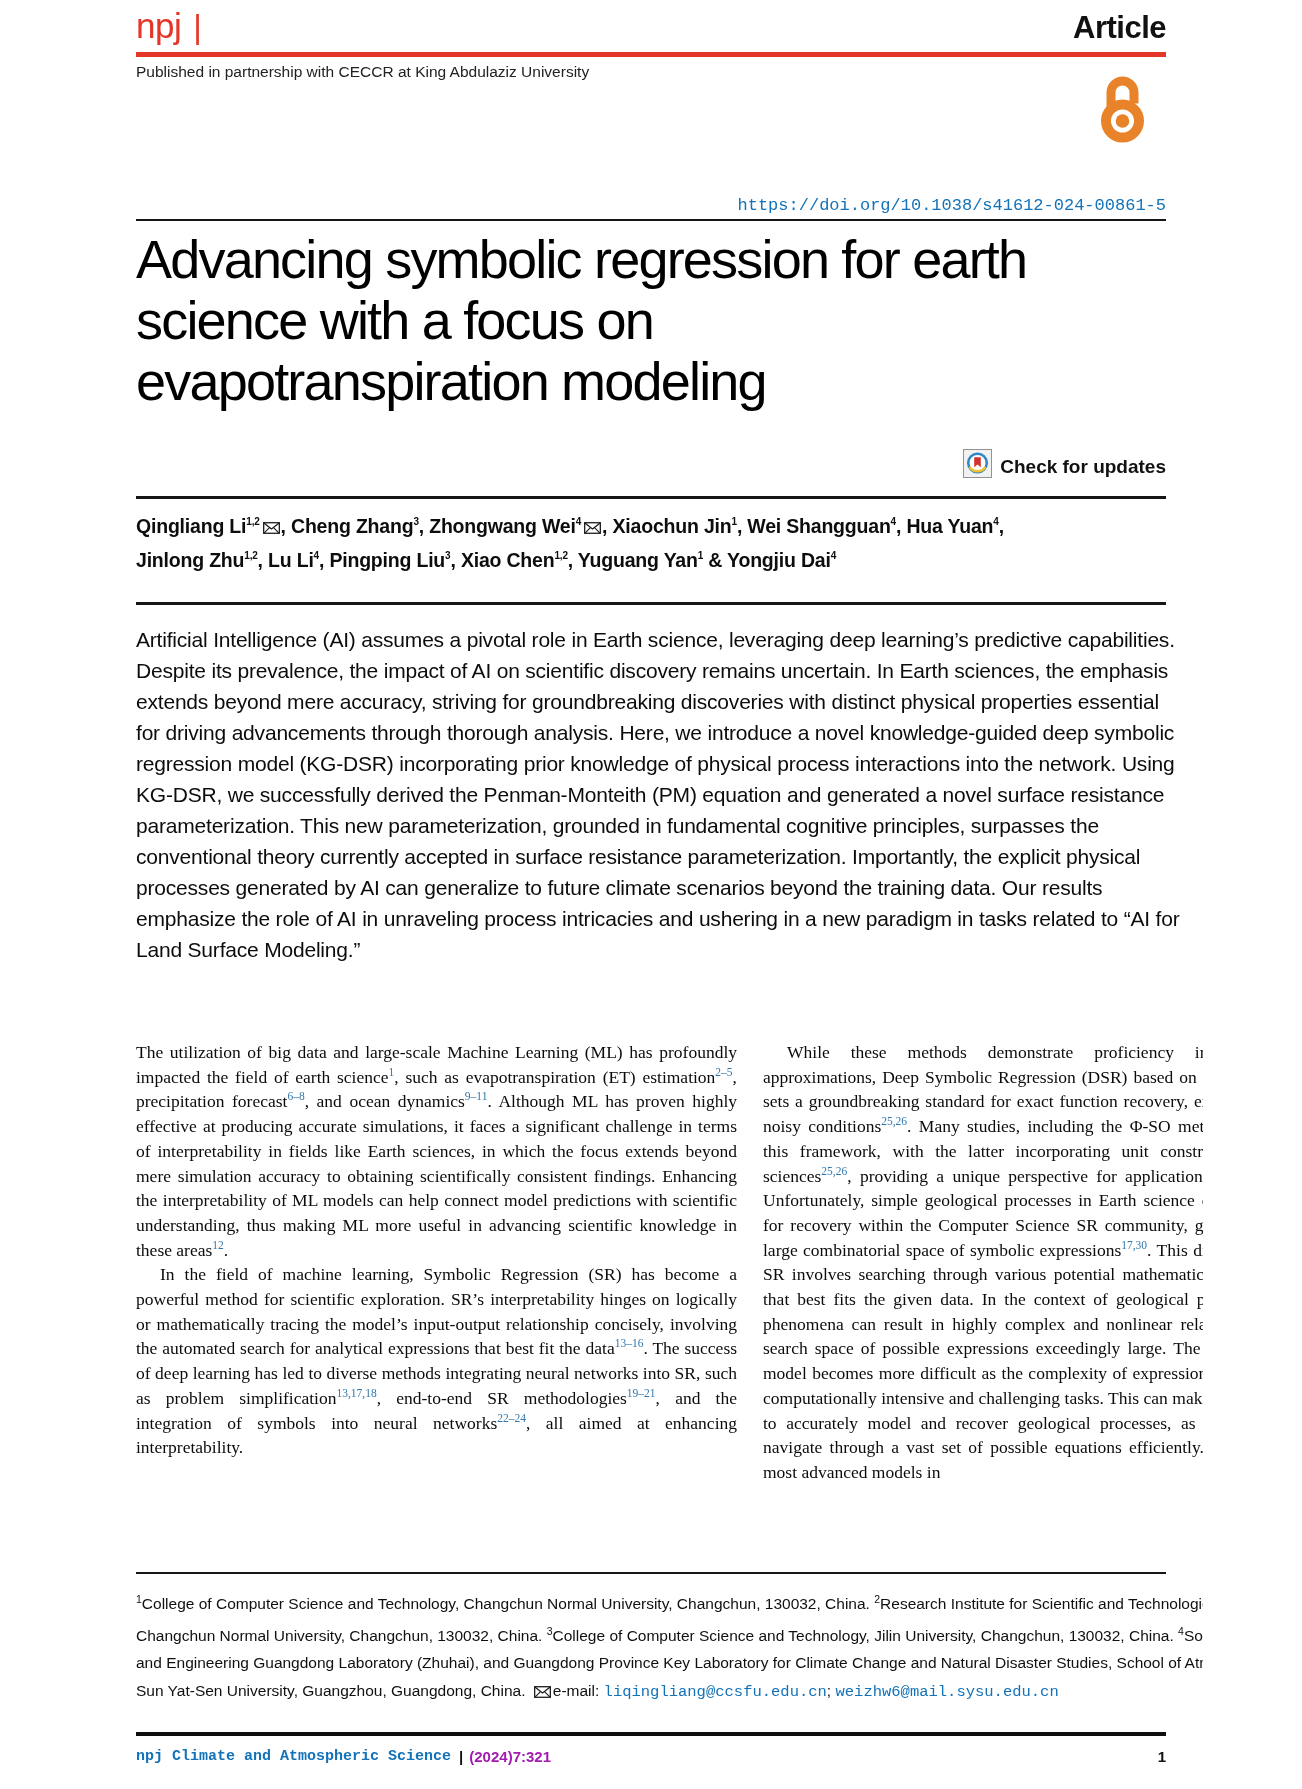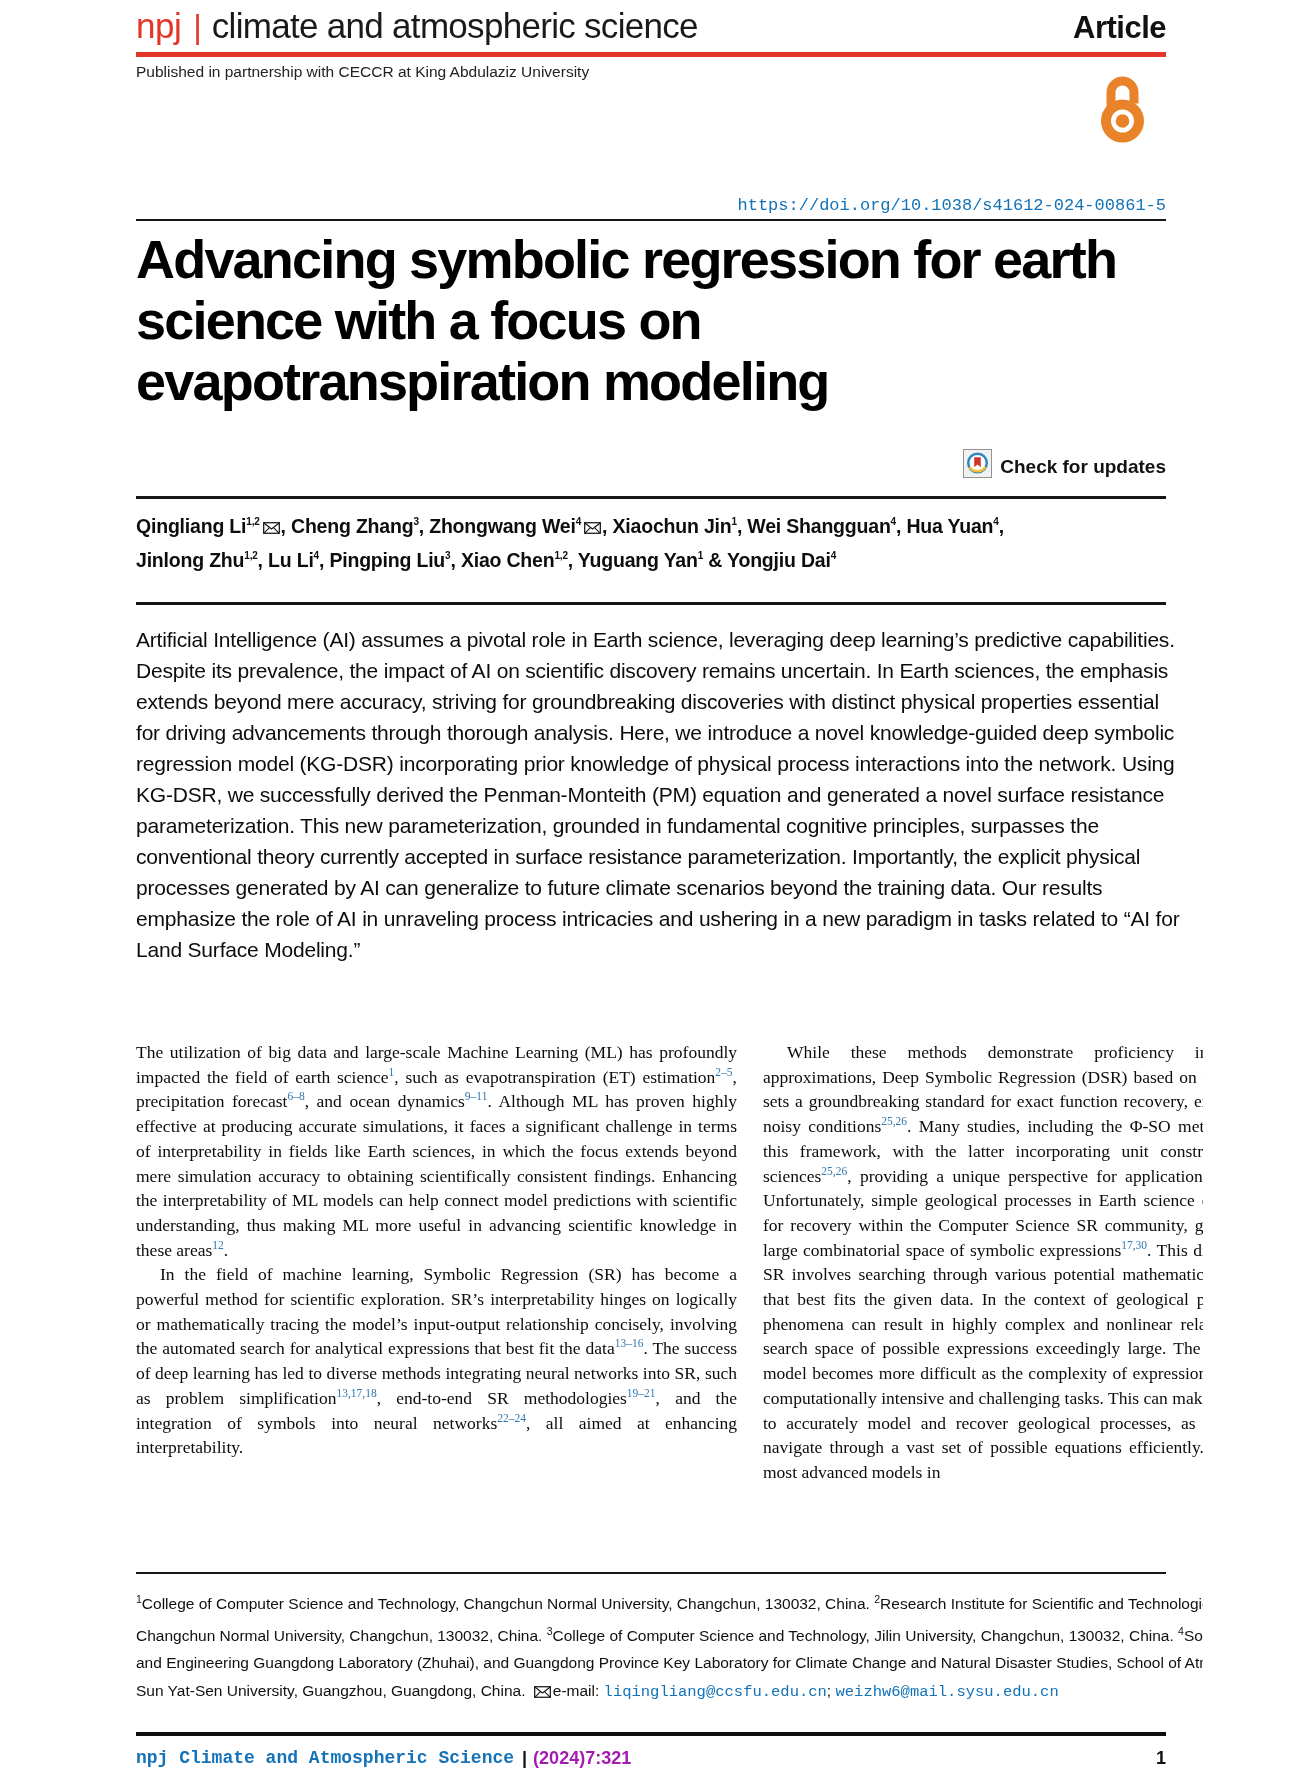--- a/index.html
+++ b/index.html
@@ -20,21 +20,21 @@
   .red-rule { top:52px; left:37px; right:37px; height:5px; background:#e43529; }
   .partnership { top:63px; left:37px; font-size:15.5px; color:#222; }
   .oa-icon { top:70px; right:55px; }
 
   .doi-row { top:195px; right:37px; font-size:17px; }
   .link { color:#1372b8; text-decoration:none; cursor:pointer;font-family:Liberation Mono, monospace; }
   .rule-thin { left:37px; right:37px; height:2px; background:#161616; }
   .rule-doi { top:219px; }
 
   .title-block { top:229px; left:37px; width:1120px; }
-  .title-line { font-size:54px; line-height:61px; font-weight:700; color:#000; letter-spacing:-1.8px; }
+  .title-line { font-size:54px; line-height:61px; font-weight:400; color:#000; letter-spacing:-1.8px; }
 
   .check-updates { top:449px; right:37px; display:flex; align-items:flex-end; gap:8px; cursor:pointer; }
   .check-updates-label { font-size:19px; font-weight:700; color:#111; }
 
   .rule-med { left:37px; right:37px; height:3px; background:#161616; }
   .rule-authors { top:496px; }
   .authors-block { top:507px; left:37px; width:1228px; }
   .author-line { font-size:19.5px; font-weight:700; line-height:29px; color:#0d0d0d; letter-spacing:-0.2px; }
   .author-line sup { font-size:10px; font-weight:700; }
   .author-line svg { margin:0 1px 0 3px; }
@@ -53,36 +53,35 @@
 
   .rule-footnotes { top:1572px; }
   .footnotes {
     top:1586px; left:37px; width:1228px;
     font-size:15.5px; line-height:27.5px; color:#101010;
   }
   .footnotes sup { font-size:10.5px; }
   .footnotes svg { margin:0 2px -1px 4px; }
 
   .rule-footer { top:1732px; left:37px; right:37px; height:4px; background:#0e0e0e; }
-  .footer-row { top:1748px; left:37px; right:37px; display:flex; align-items:flex-start; font-size:18px; font-weight:700; }
+  .footer-row { top:1748px; left:37px; right:37px; display:flex; align-items:flex-start; font-size:15px; font-weight:700; }
   .footer-sep { color:#111; margin:0 6px 0 8px; }
   .footer-cite { color:#a21caf; }
   .footer-page { margin-left:auto; color:#111; }
 
   sup { vertical-align:super; }
 </style>
 </head>
 <body>
 
 <div class="page">
 
   <div class="abs brand-row">
     <span class="brand">npj</span>
     <span class="brand-sep">|</span>
-    <span class="journal-name">climate and atmospheric science</span>
     <span class="article-type">Article</span>
   </div>
   <div class="abs red-rule"></div>
   <div class="abs partnership">Published in partnership with CECCR at King Abdulaziz University</div>
 
   <div class="abs oa-icon">
     <svg width="52" height="74" viewBox="0 0 52 74">
       <path d="M15 38 V22.5 a11.5 11.5 0 0 1 23 0 V33.5" fill="none" stroke="#e8832a" stroke-width="9"></path>
       <circle cx="26.5" cy="51" r="16.5" fill="none" stroke="#e8832a" stroke-width="10"></circle>
       <circle cx="26.5" cy="51" r="6.8" fill="#e8832a"></circle>

